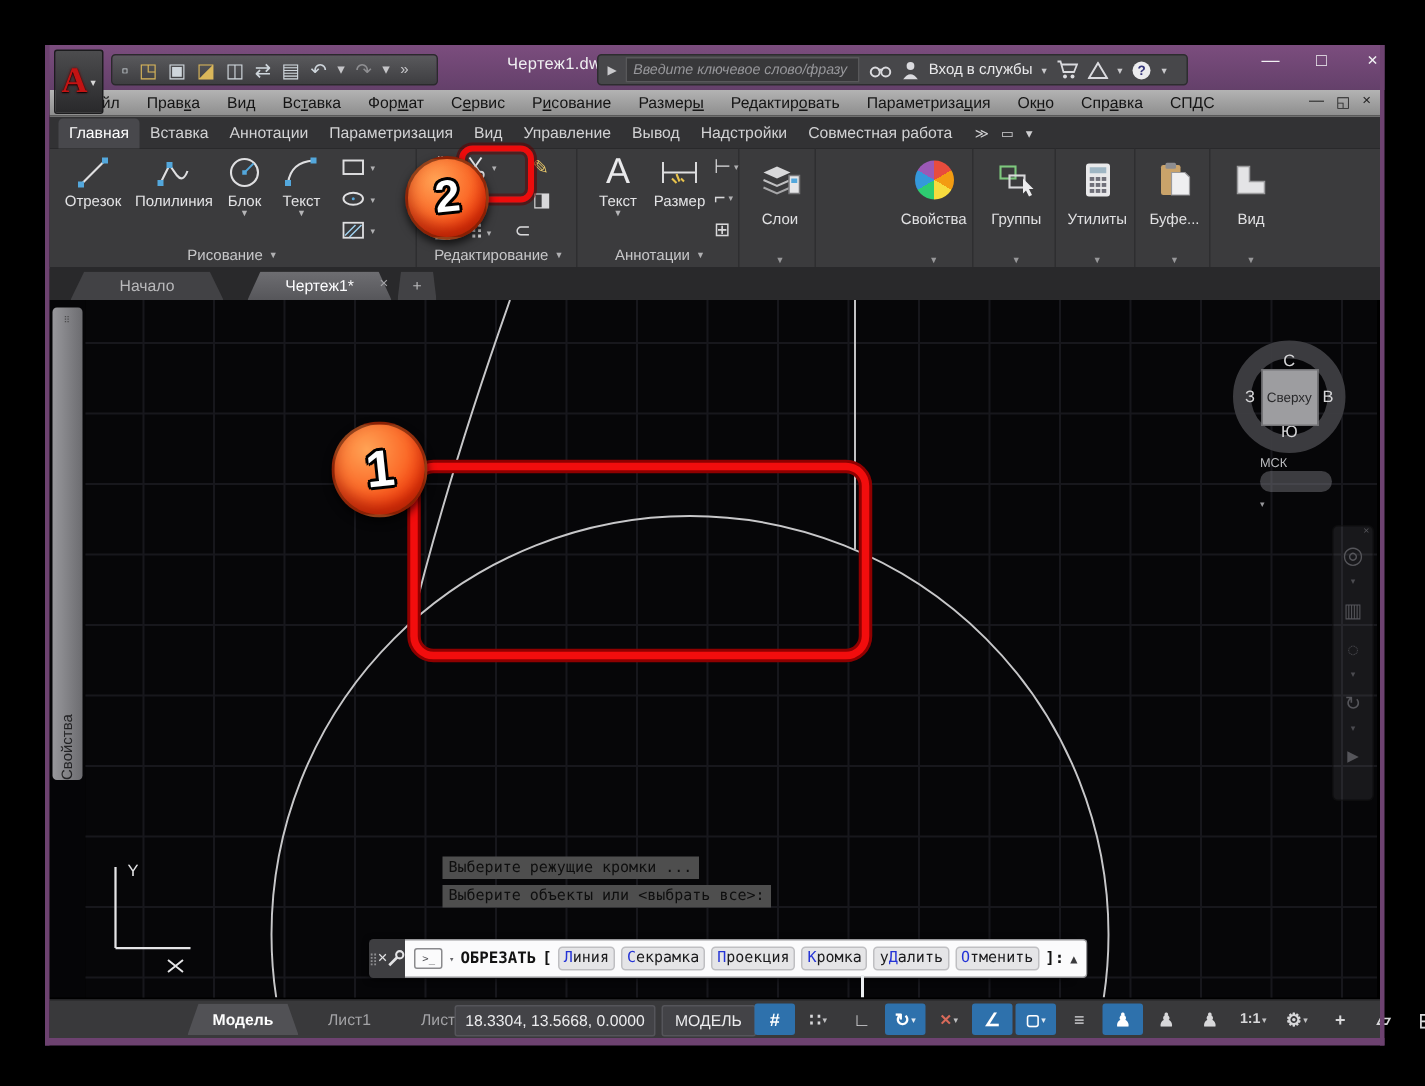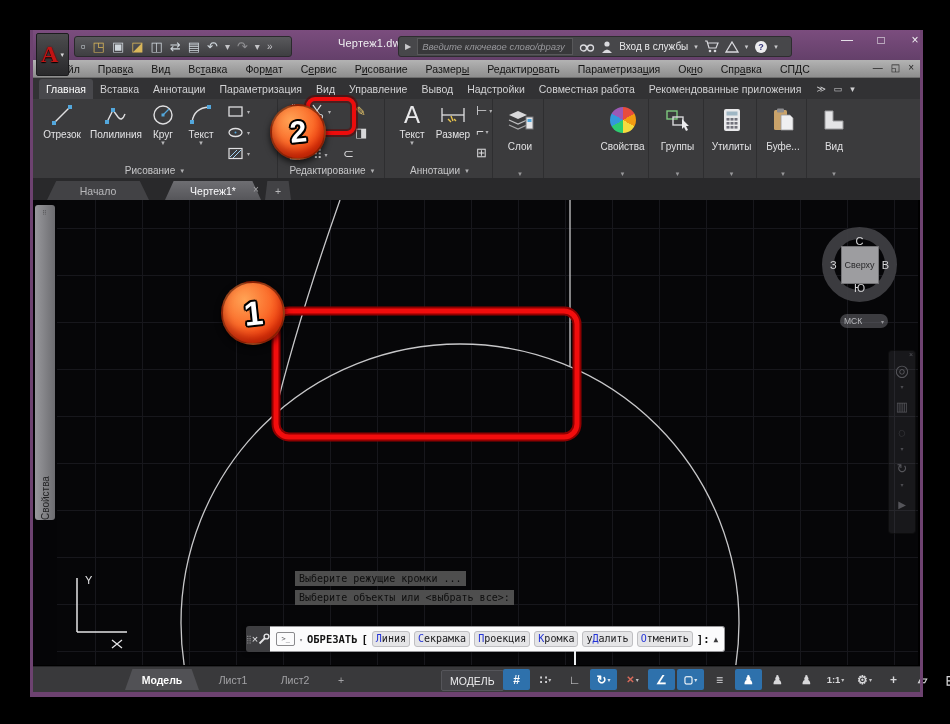--- a/index.html
+++ b/index.html
@@ -76,21 +76,21 @@
   .vcube span{position:absolute;color:#d6d6d8;font-size:11px;}
   .vc-c{top:-4px;left:50%;transform:translateX(-50%);}
   .vc-s{bottom:-4px;left:50%;transform:translateX(-50%);}
   .vc-w{left:-4px;top:50%;transform:translateY(-50%);}
   .vc-e{right:-4px;top:50%;transform:translateY(-50%);}
   .vcface{position:absolute;left:50%;top:50%;transform:translate(-50%,-50%);width:36px;height:36px;
           background:#9d9da0;border:1px solid #737376;color:#29292b;font-size:9px;
           display:flex;align-items:center;justify-content:center;}
   .wcschip{position:absolute;left:783px;top:114px;width:48px;height:14px;border-radius:7px;
            background:rgba(126,126,132,.45);color:#b9babd;font-size:8.5px;
-           display:flex;align-items:center;justify-content:center;gap:19px;}
+           display:flex;justify-content:center;gap:19px;flex-direction:column;}
   .wcschip .tri{font-size:6px;color:#97979b;}
   
   .navbar{position:absolute;left:831px;top:150px;width:26px;height:182px;border-radius:4px;
           background:rgba(98,98,104,.20);border:1px solid rgba(0,0,0,.45);
           display:flex;flex-direction:column;align-items:center;color:#55555a;}
   .navbar .ni{height:26px;display:flex;align-items:center;justify-content:center;font-size:13px;}
   .navbar .nd{font-size:6px;color:#4b4b50;height:10px;}
   .navclose{position:absolute;right:2px;top:0;font-size:7px;color:#55555a;}
   
   .prompt{position:absolute;left:238px;background:#4e4e4e;color:#0e0e0e;
@@ -236,21 +236,20 @@
   <div class="abs rtabs">
     <span class="rtab active">Главная</span>
     <span class="rtab">Вставка</span>
     <span class="rtab">Аннотации</span>
     <span class="rtab">Параметризация</span>
     <span class="rtab">Вид</span>
     <span class="rtab">Управление</span>
     <span class="rtab">Вывод</span>
     <span class="rtab">Надстройки</span>
     <span class="rtab">Совместная работа</span>
-    <span class="rtab">Рекомендованные приложения</span>
     <span class="rtab-extra">≫</span>
     <span class="rtab-extra">▭</span>
     <span class="rtab-extra">▾</span>
   </div>
 
   <div class="abs ribbon">
 
     <div class="panel" style="left:0;width:245px;">
       <div class="bigbtn" style="left:3px;width:52px;">
         <svg width="26" height="26" viewBox="0 0 26 26">
@@ -267,21 +266,21 @@
             <rect x="8" y="6" width="4" height="4" fill="#53a7dc"></rect>
         </svg>
         <span class="lbl">Полилиния</span>
       </div>
       <div class="bigbtn" style="left:112px;width:36px;">
         <svg width="26" height="26" viewBox="0 0 26 26">
           <circle cx="13" cy="13" r="9" fill="none" stroke="#dfdfe1" stroke-width="1.4"></circle>
           <line x1="13" y1="13" x2="19" y2="7" stroke="#53a7dc" stroke-width="1.2"></line>
           <rect x="11.5" y="11.5" width="3" height="3" fill="#53a7dc"></rect>
         </svg>
-        <span class="lbl">Круг</span>
+        <span class="lbl">Блок</span>
         <span class="tri">▼</span>
       </div>
       <div class="bigbtn" style="left:150px;width:36px;">
         <svg width="26" height="26" viewBox="0 0 26 26">
           <path d="M4 20 Q6 6 21 5" fill="none" stroke="#dfdfe1" stroke-width="1.4"></path>
           <rect x="2" y="18" width="4" height="4" fill="#53a7dc"></rect>
             <rect x="19" y="3" width="4" height="4" fill="#53a7dc"></rect>
         </svg>
         <span class="lbl">Текст</span>
         <span class="tri">▼</span>
@@ -551,20 +550,21 @@
     <div class="ltab idle" style="left:170px;width:60px;">
         <span>Лист1</span>
       </div>
     <div class="ltab idle" style="left:232px;width:60px;">
         <span>Лист2</span>
       </div>
     <div class="ltab idle" style="left:296px;width:24px;">
         <span>+</span>
       </div>
 
+    <div class="coords">18.3304, 13.5668, 0.0000</div>
     <div class="space">МОДЕЛЬ</div>
 
     <div class="sicons">
       <span class="sbtn on">
           <b class="g12">#</b>
         </span>
       <span class="sbtn">
           <b class="g12">∷</b>
           <span class="tri">▾</span>
         </span>

